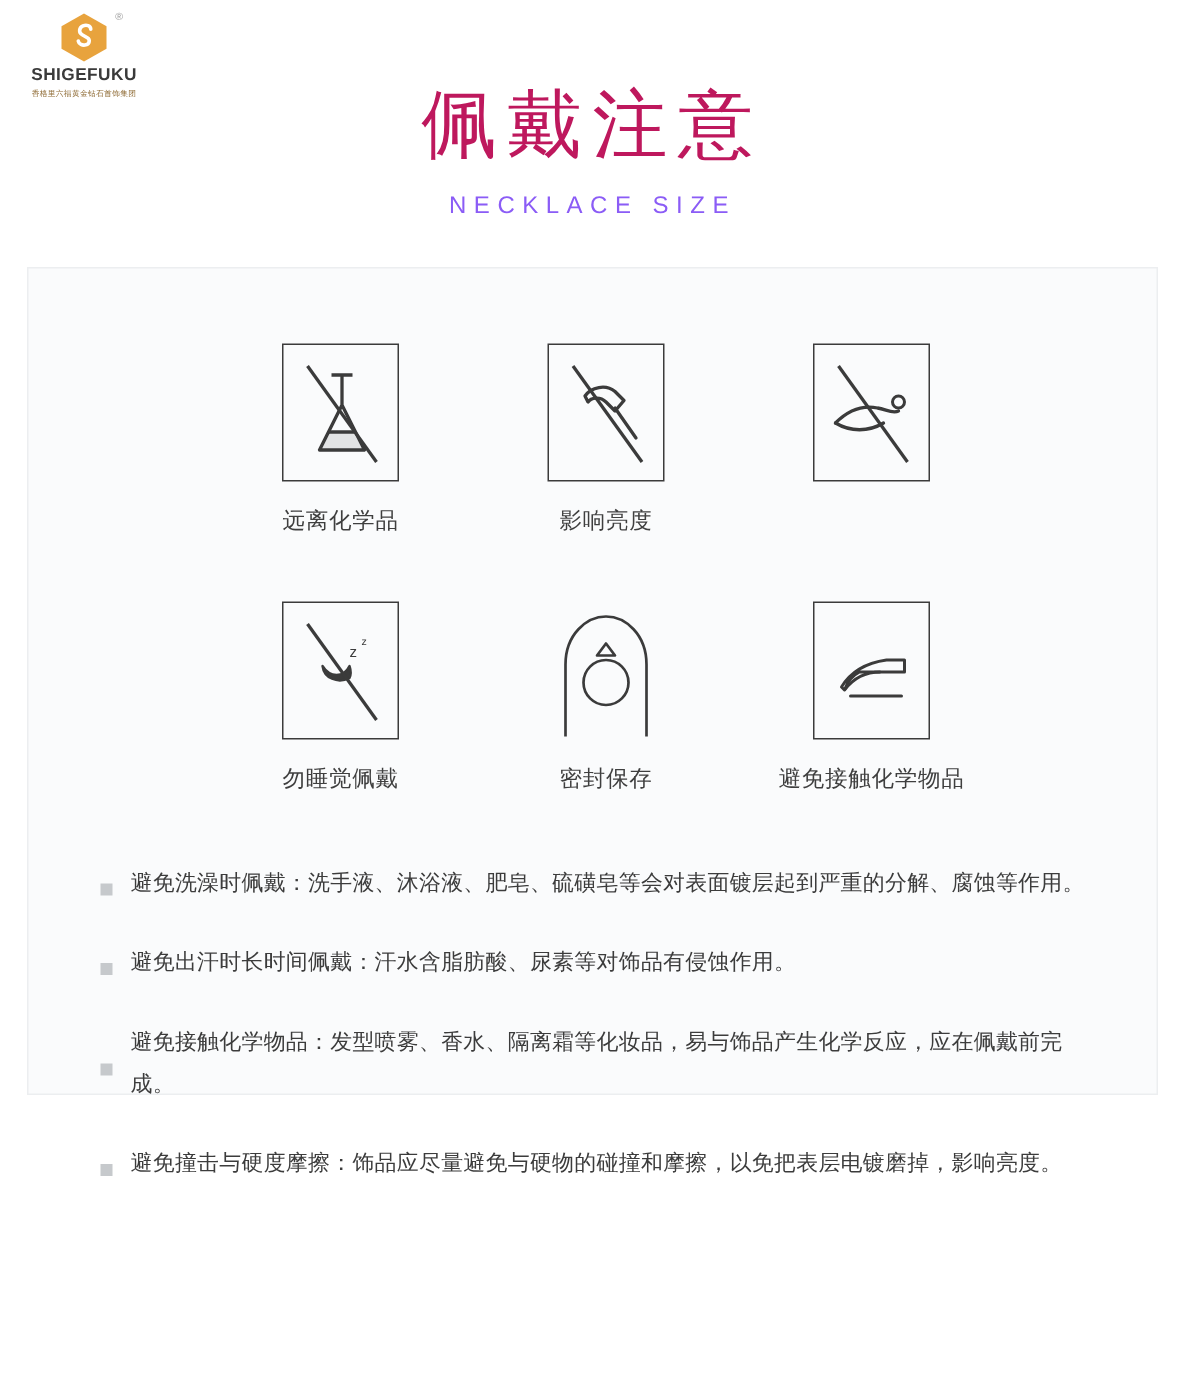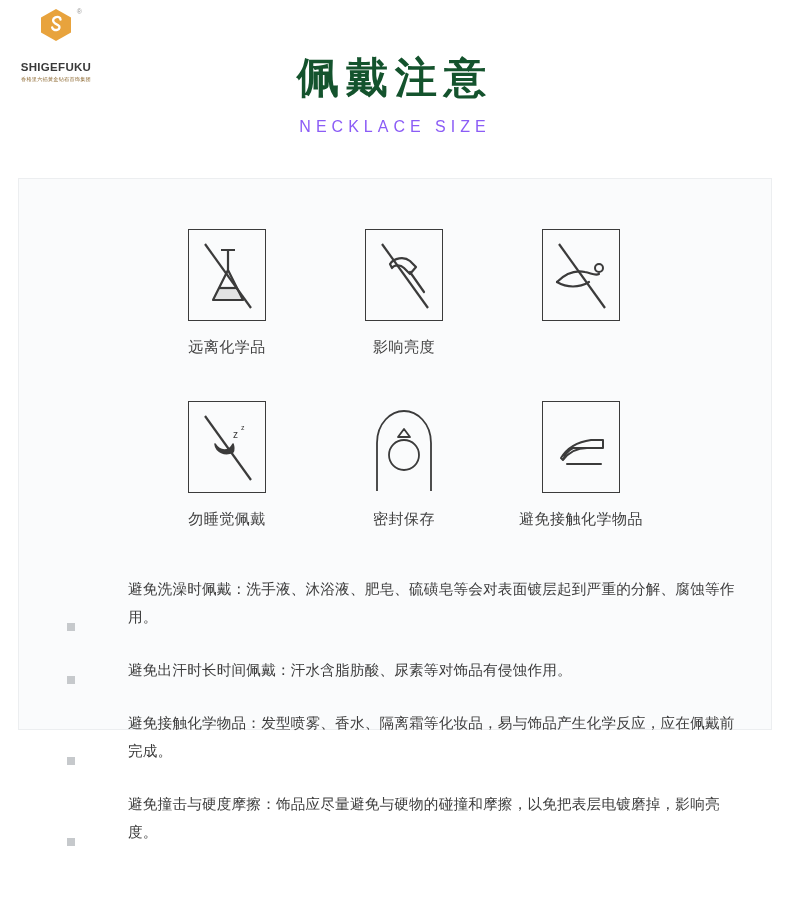--- a/index.html
+++ b/index.html
@@ -47,45 +47,45 @@
     top: 0px;
     font-size: 7px;
     color: #9a9a9a;
   }
   .logo-name {
     text-align: center;
     font-size: 11.5px;
     letter-spacing: 0.3px;
     color: #3a3a3a;
     font-weight: bold;
-    margin-top: 19px;
+    margin-top: 2px;
     font-family: "Liberation Sans", sans-serif;
   }
   .logo-sub {
     text-align: center;
     font-size: 5.4px;
     color: #8e6a33;
     margin-top: 3px;
     letter-spacing: 0.2px;
     transform: scale(0.96);
   }
   
   .title-block {
     position: absolute;
     left: 0;
     top: 50px;
     width: 790px;
     text-align: center;
   }
   .title-cn {
-    font-size: 42px;
+    font-size: 50px;
     letter-spacing: 7px;
-    color: #14532d;
+    color: #be185d;
     font-family: "DejaVu Sans", sans-serif;
-    font-weight: bold;
+    font-weight: normal;
   }
   .title-en {
     margin-top: 12px;
     font-size: 16px;
     letter-spacing: 5px;
     color: #8b5cf6;
     font-family: "Liberation Sans", sans-serif;
   }
   
   .panel {
@@ -133,23 +133,22 @@
   }
   
   .notes {
     position: absolute;
     left: 48px;
     top: 396px;
     width: 668px;
   }
   .note {
     display: flex;
-    align-items: flex-end;
+    align-items: center;
     margin-bottom: 25px;
-    gap: 41px;
   }
   .note-bullet {
     width: 8px;
     height: 8px;
     background: #c6c9cc;
     margin-top: 8px;
     margin-right: 12px;
     flex: 0 0 auto;
   }
   .note-text {

